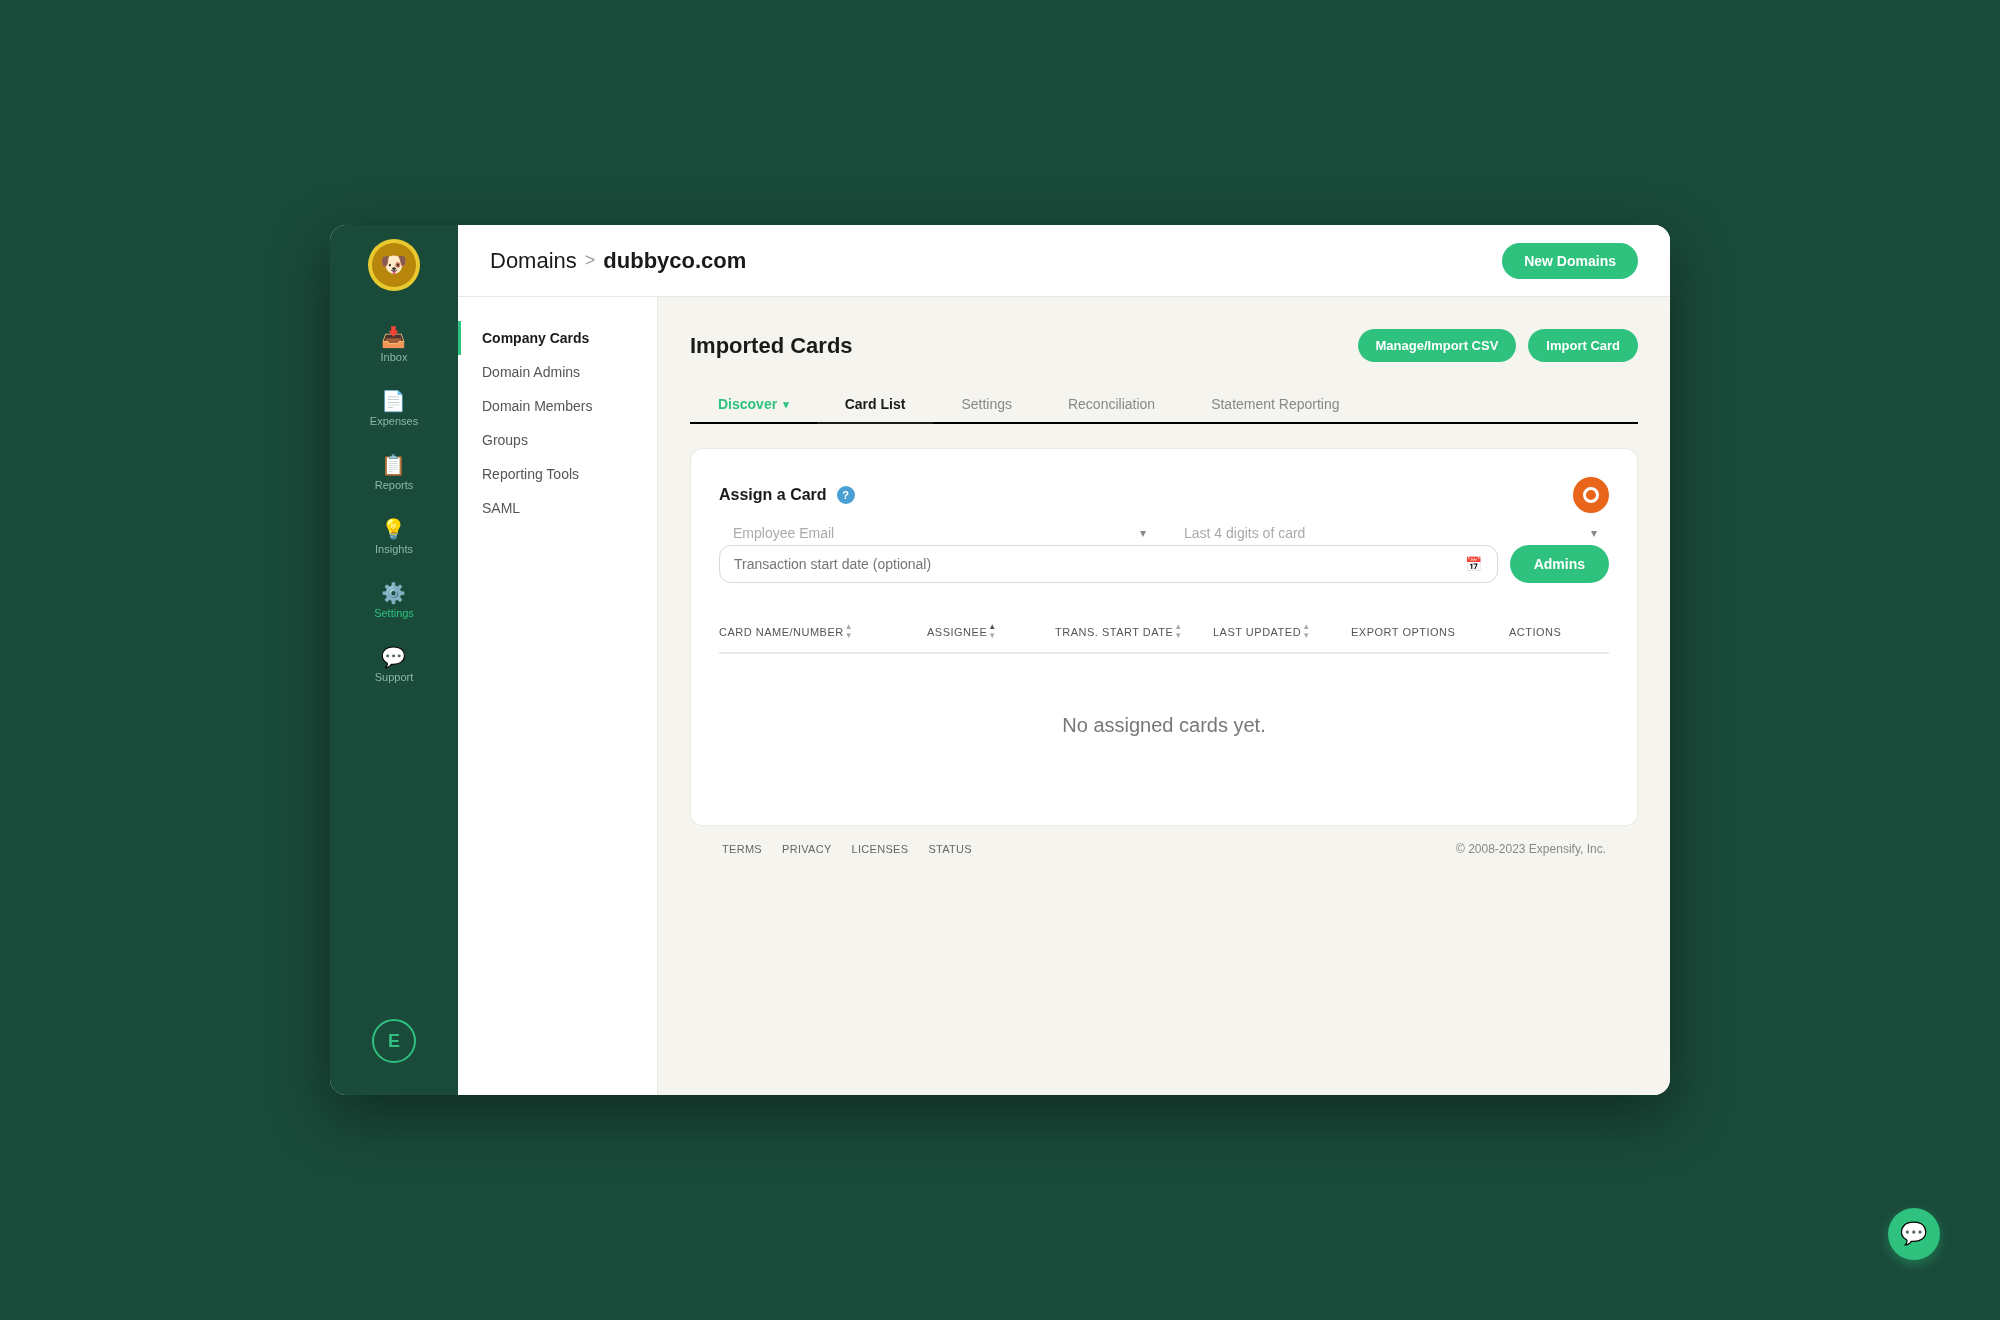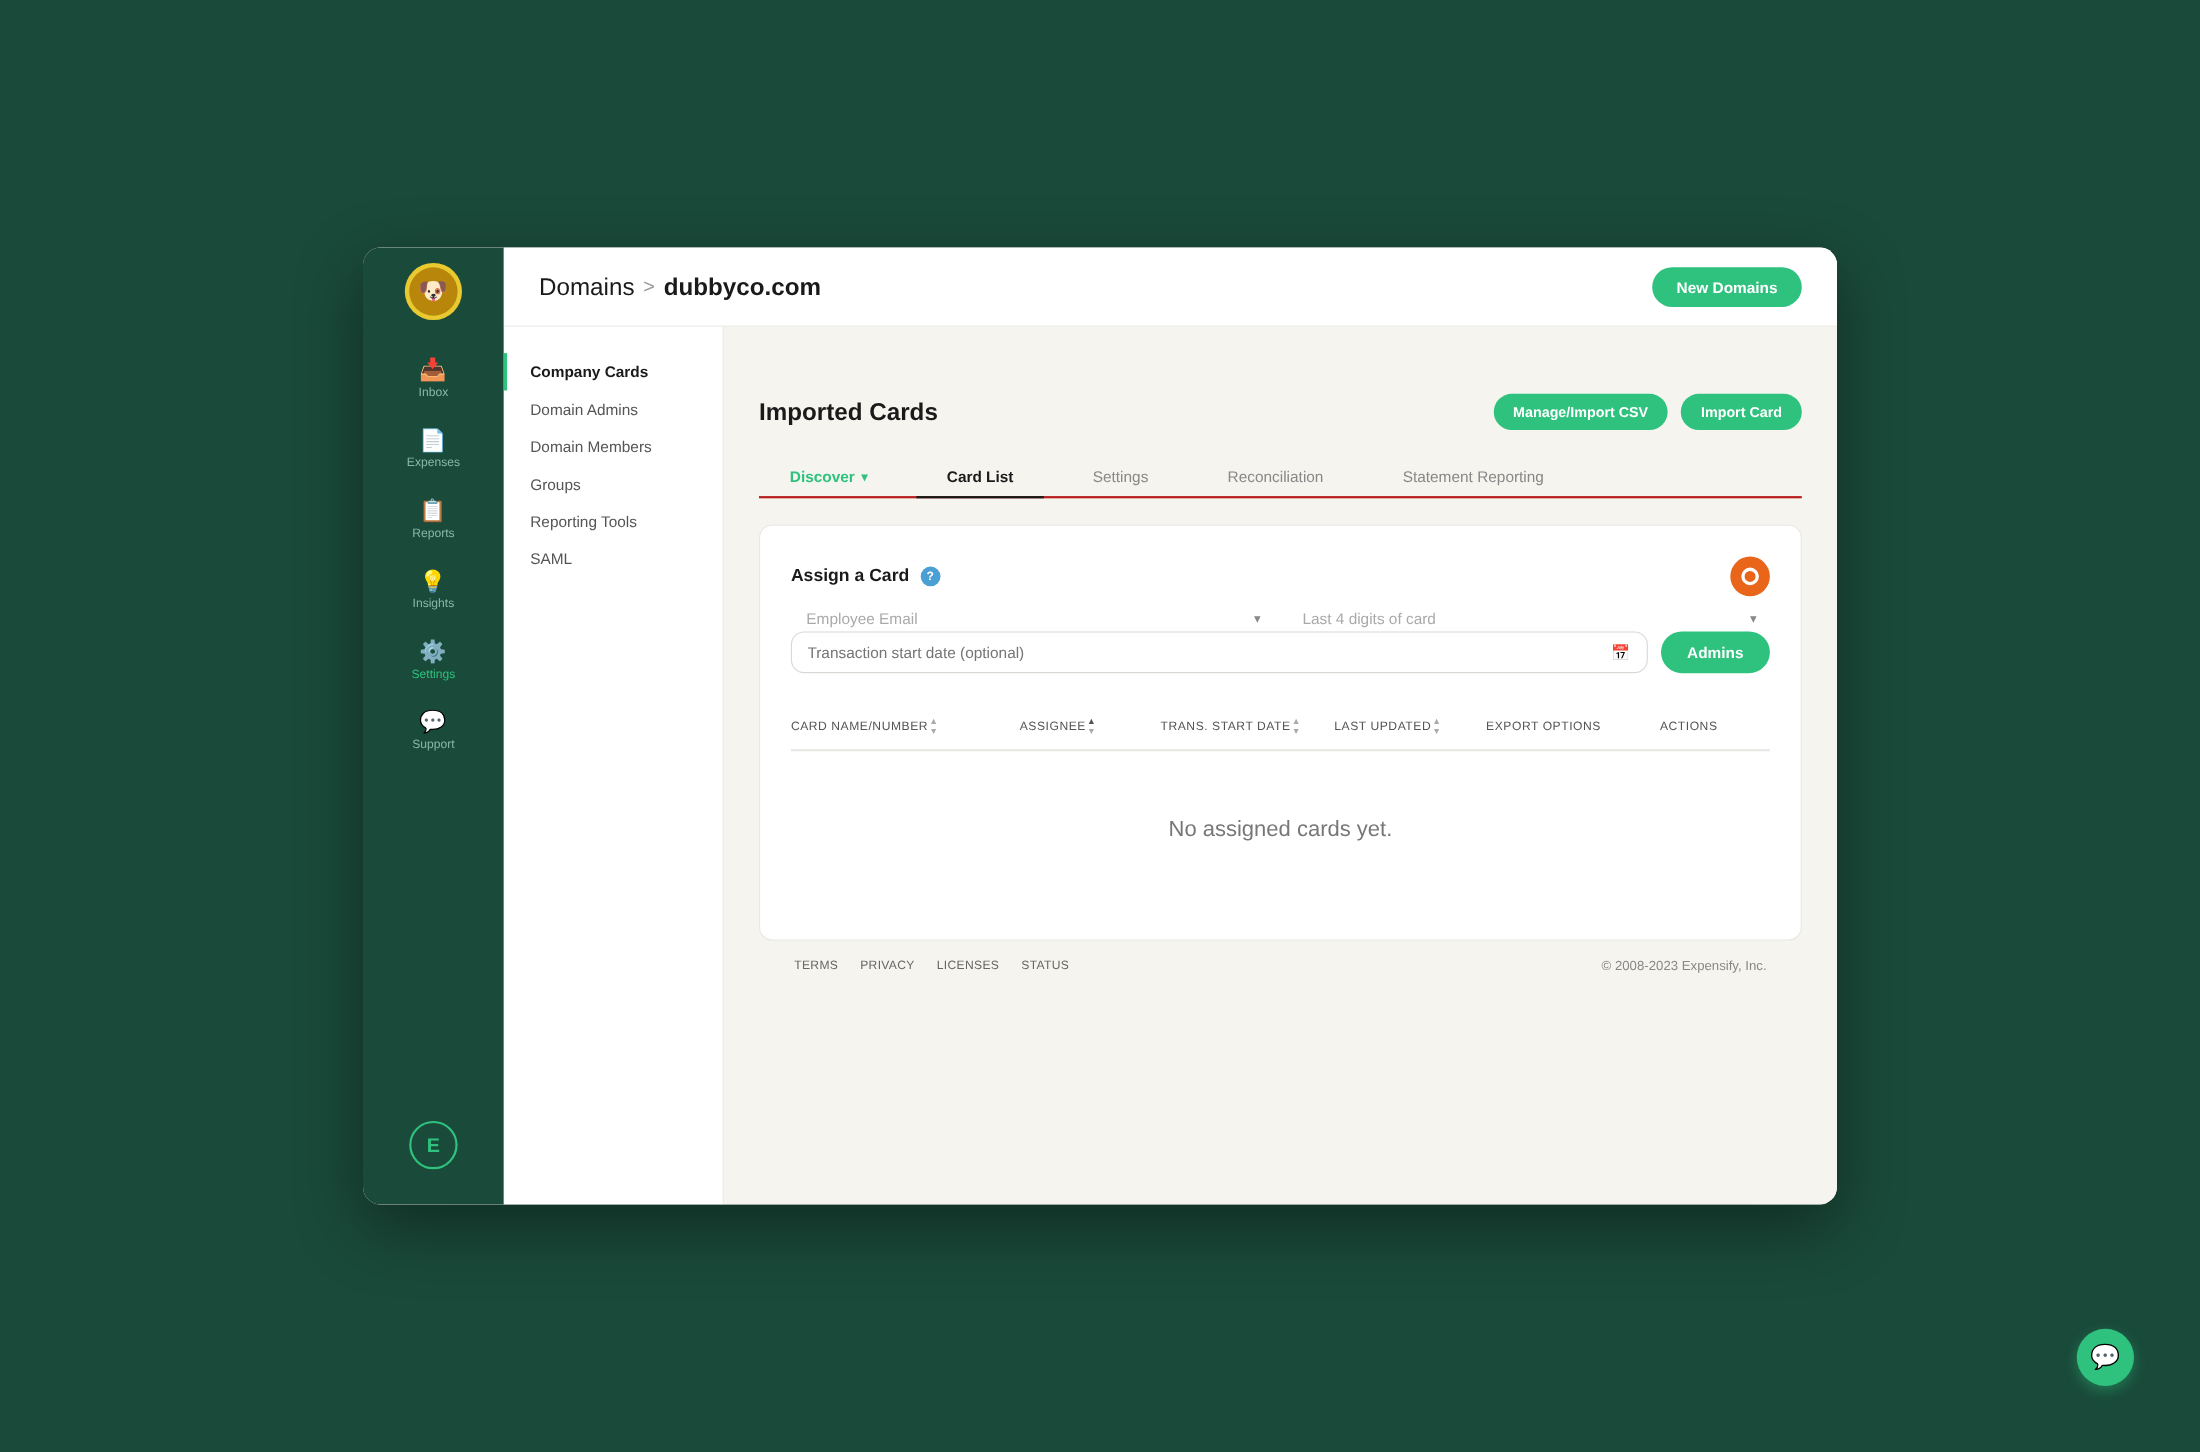--- a/index.html
+++ b/index.html
@@ -179,21 +179,20 @@
     .page-content {
       flex: 1;
       padding: 32px;
       overflow-y: auto;
     }
     .page-header {
       display: flex;
       align-items: center;
       justify-content: space-between;
       margin-bottom: 24px;
-      margin-top: 29px;
     }
     .page-title {
       font-size: 22px;
       font-weight: 700;
       color: #1a1a1a;
     }
     .header-actions {
       display: flex;
       gap: 12px;
     }
@@ -203,23 +202,23 @@
       border: none;
       border-radius: 24px;
       padding: 9px 18px;
       font-size: 13px;
       font-weight: 600;
       cursor: pointer;
     }
     
     .tabs {
       display: flex;
-      border-bottom: 2px solid #b91c1c;
+      border-bottom: 2px solid #000000;
       margin-bottom: 24px;
-      gap: 16px;
+      gap: 0;
     }
     .tab {
       padding: 10px 28px;
       font-size: 14px;
       color: #888;
       cursor: pointer;
       border-bottom: 2px solid transparent;
       margin-bottom: -2px;
       font-weight: 400;
     }

